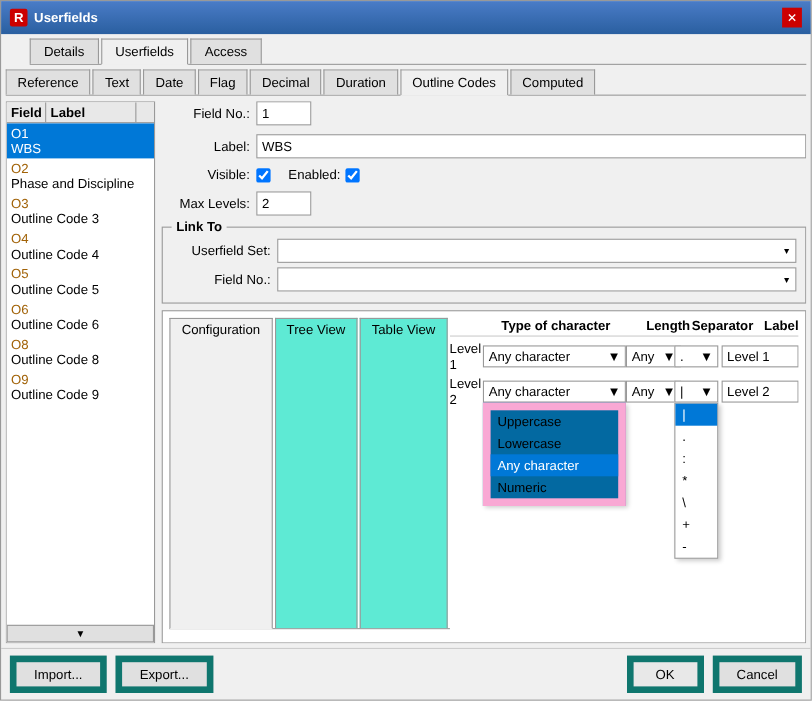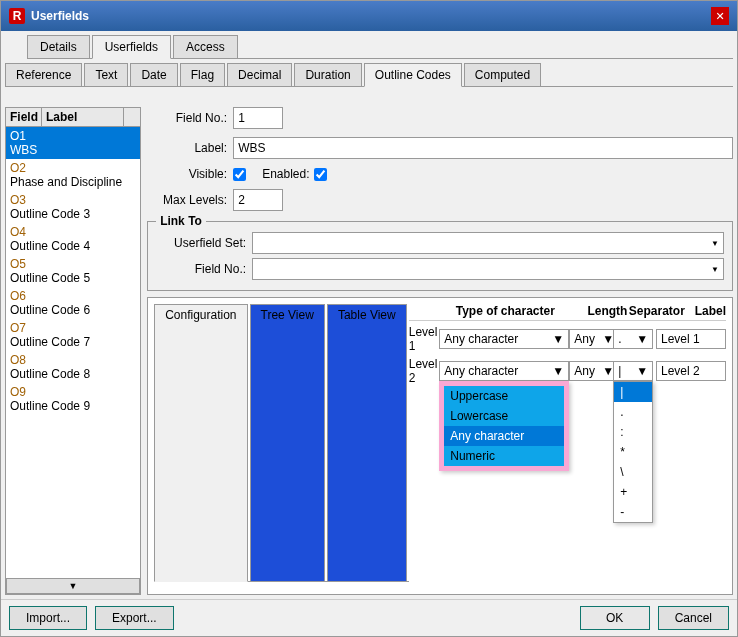--- a/index.html
+++ b/index.html
@@ -7,21 +7,21 @@
     .dialog { width: 738px; height: 637px; background: #f0f0f0; border: 1px solid #999; box-shadow: 2px 2px 8px rgba(0,0,0,0.3); display: flex; flex-direction: column; }
     .title-bar { background: linear-gradient(to bottom, #4a7cc7, #2a5fa0); color: white; padding: 6px 8px; display: flex; align-items: center; justify-content: space-between; font-size: 12px; font-weight: bold; }
     .title-bar-left { display: flex; align-items: center; gap: 6px; }
     .title-icon { width: 16px; height: 16px; background: #c00; border-radius: 2px; display: flex; align-items: center; justify-content: center; color: white; font-size: 9px; font-weight: bold; }
     .close-btn { width: 18px; height: 18px; background: #c00; border: none; color: white; cursor: pointer; font-size: 11px; display: flex; align-items: center; justify-content: center; }
     .dialog-content { flex: 1; display: flex; flex-direction: column; padding: 4px; overflow: hidden; }
     .tab-bar-outer { display: flex; border-bottom: 1px solid #999; margin-bottom: 4px; margin-left: 22px; }
     .tab-outer { padding: 4px 12px; cursor: pointer; border: 1px solid #999; border-bottom: none; margin-right: 2px; background: #e0e0e0; font-size: 12px; }
     .tab-outer.active { background: #f0f0f0; border-bottom: 1px solid #f0f0f0; margin-bottom: -1px; }
     .main-area { flex: 1; display: flex; flex-direction: column; overflow: hidden; }
-    .tab-bar-inner { display: flex; border-bottom: 1px solid #999; margin-bottom: 20px; }
+    .tab-bar-inner { display: flex; border-bottom: 1px solid #999; margin-bottom: 5px; }
     .tab-inner { padding: 4px 10px; cursor: pointer; border: 1px solid #999; border-bottom: none; margin-right: 2px; background: #e0e0e0; font-size: 12px; }
     .tab-inner.active { background: #f0f0f0; border-bottom: 1px solid #f0f0f0; margin-bottom: -1px; }
     .content-area { display: flex; flex: 1; gap: 6px; overflow: hidden; }
     .left-panel { width: 236px; border: 1px solid #999; background: white; display: flex; flex-direction: column; overflow: hidden; }
     .list-header { display: flex; background: #e8e8e8; border-bottom: 1px solid #999; }
     .list-header-cell { padding: 2px 4px; font-weight: bold; border-right: 1px solid #999; }
     .list-header-cell.field { width: 36px; }
     .list-header-cell.label { flex: 1; }
     .list-scroll { flex: 1; overflow-y: auto; }
     .list-row { display: flex; padding: 2px 4px; cursor: pointer; flex-direction: column; }
@@ -36,39 +36,39 @@
     .form-input-wide { flex: 1; border: 1px solid #999; background: white; padding: 2px 4px; height: 22px; }
     .checkbox-row { display: flex; align-items: center; gap: 16px; }
     .cb-group { display: flex; align-items: center; gap: 4px; }
     input[type=checkbox] { margin: 0; }
     .radio-group { display: flex; align-items: center; gap: 12px; }
     .radio-item { display: flex; align-items: center; gap: 4px; }
     .dropdown { border: 1px solid #999; background: white; padding: 2px 4px; height: 22px; display: flex; align-items: center; justify-content: space-between; cursor: pointer; }
     .dropdown-arrow { font-size: 8px; }
     .config-section { border: 1px solid #999; background: white; padding: 6px; flex: 1; display: flex; flex-direction: row; overflow: hidden; }
     .config-tab-bar { display: flex; border-bottom: 1px solid #999; margin-bottom: 6px; }
-    .config-tab { padding: 3px 10px; cursor: pointer; border: 1px solid #999; border-bottom: none; margin-right: 2px; background: #1d4ed8; }
+    .config-tab { padding: 3px 10px; cursor: pointer; border: 1px solid #999; border-bottom: none; margin-right: 2px; background: #5eead4; }
     .config-tab.active { background: #f0f0f0; border-bottom: 1px solid #f0f0f0; margin-bottom: -1px; }
     .config-table { display: flex; flex-direction: column; flex: 1; overflow: hidden; }
     .config-header { display: flex; font-weight: bold; border-bottom: 1px solid #ccc; padding-bottom: 2px; margin-bottom: 4px; }
     .config-row { display: flex; align-items: center; margin-bottom: 4px; position: relative; }
     .col-level { width: 50px; }
     .col-type { width: 140px; }
     .col-length { width: 44px; }
     .col-sep { width: 70px; }
     .col-label { flex: 1; }
     .dropdown-small { border: 1px solid #999; background: white; padding: 1px 4px; height: 20px; display: flex; align-items: center; justify-content: space-between; cursor: pointer; min-width: 0; }
     .input-small { border: 1px solid #999; background: white; padding: 1px 4px; height: 20px; width: 70px; }
-    .dropdown-popup { position: absolute; top: 20px; left: 50px; width: 120px; background: #0ea5e9; border: 5px solid #f9a8d4; z-index: 100; box-shadow: 2px 2px 4px rgba(0,0,0,0.2); }
+    .dropdown-popup { position: absolute; top: 20px; left: 50px; width: 120px; background: #0369a1; border: 7px solid #f9a8d4; z-index: 100; box-shadow: 2px 2px 4px rgba(0,0,0,0.2); }
     .popup-item { padding: 3px 6px; cursor: pointer; }
     .popup-item.selected { background: #0078d7; color: white; }
     .sep-item { padding: 3px 6px; cursor: pointer; }
     .sep-item.selected { background: #0078d7; color: white; }
     .bottom-buttons { display: flex; justify-content: space-between; align-items: center; padding: 6px 8px; border-top: 1px solid #ccc; }
-    .btn { padding: 4px 16px; border: 1px solid #0f766e; background: #e0e0e0; cursor: pointer; min-width: 70px; text-align: center; }
+    .btn { padding: 4px 16px; border: 6px solid #0f766e; background: #e0e0e0; cursor: pointer; min-width: 70px; text-align: center; }
     .btn-primary { background: #e8e8e8; }
     .btn-right { display: flex; gap: 8px; }
   </style>
 </head>
 <body>
 
 <div class="dialog">
 
   <div class="title-bar">
     <div class="title-bar-left">
@@ -128,24 +128,20 @@
             </div>
             <div class="list-row">
               <div class="field-cell">O5</div>
               <div>Outline Code 5</div>
             </div>
             <div class="list-row">
               <div class="field-cell">O6</div>
               <div>Outline Code 6</div>
             </div>
             <div class="list-row">
-              <div class="field-cell">O7</div>
-              <div>Outline Code 7</div>
-            </div>
-            <div class="list-row">
               <div class="field-cell">O8</div>
               <div>Outline Code 8</div>
             </div>
             <div class="list-row">
               <div class="field-cell">O9</div>
               <div>Outline Code 9</div>
             </div>
           </div>
           <div class="list-scroll-btn">▼</div>
         </div>

